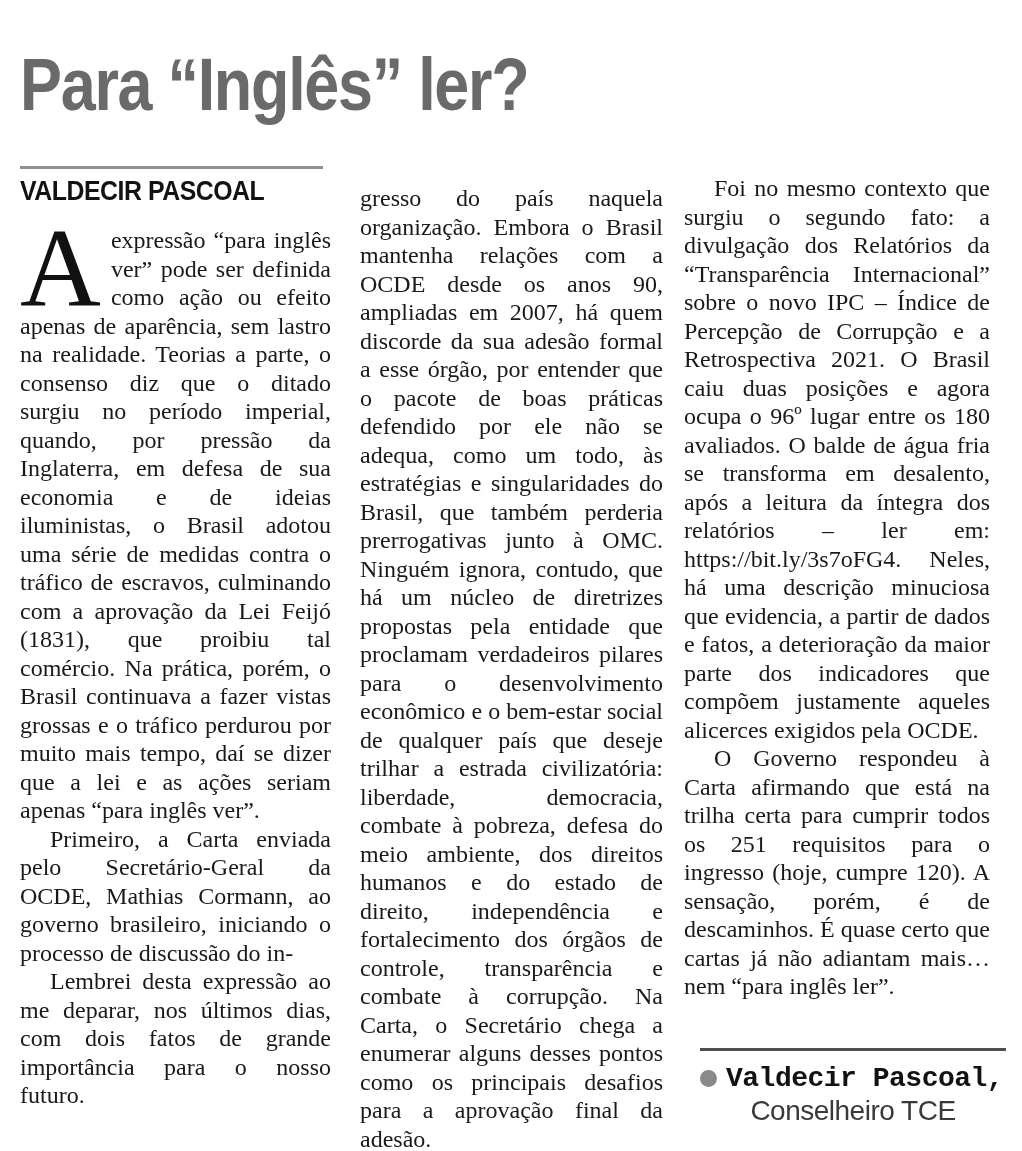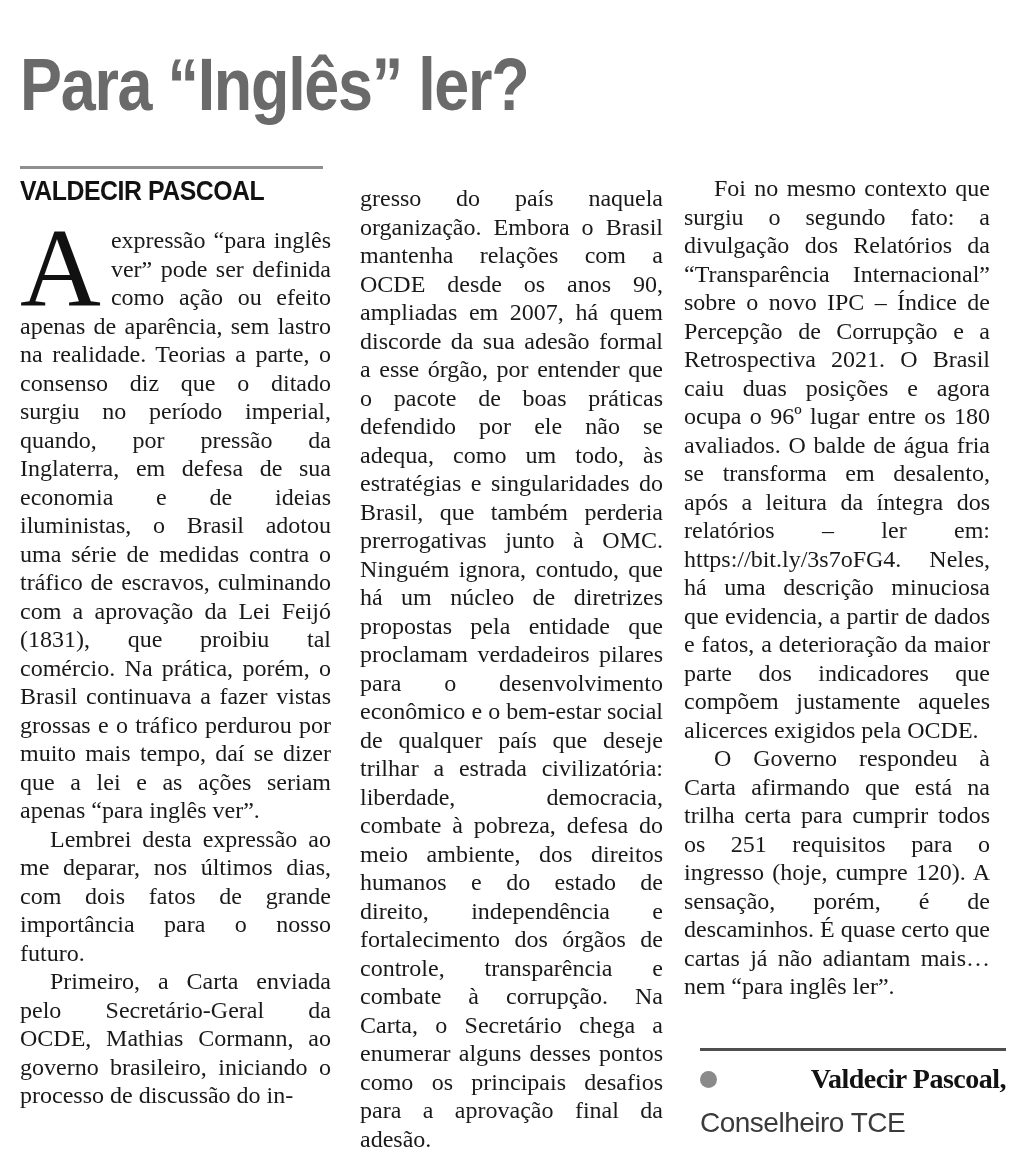--- a/index.html
+++ b/index.html
@@ -71,60 +71,60 @@
     color: #111111;
   }
   .sig { position: absolute; left: 700px; top: 1048px; width: 306px; }
   .sig-rule {
     width: 306px; height: 3px;
     background: var(--signature-rule, #4f4f4f);
     margin-bottom: 12px;
   }
   .sig-name-row {
     display: flex; align-items: center;
-    font-family: Liberation Serif, serif;
-    justify-content: space-between;
+    font-family: Liberation Mono, monospace;
   }
   .bullet {
     display: inline-block;
     width: 17px; height: 17px;
     border-radius: 50%;
     background: var(--bullet, #8a8a8a);
     margin-right: 9px;
     flex: 0 0 auto;
   }
   .sig-name {
     font-weight: 700;
     font-size: 28px;
     color: #121212;
     letter-spacing: -0.5px;
   }
   .sig-role {
     font-family: "Liberation Sans", sans-serif;
     font-weight: 400;
     font-size: 28px;
     color: #3a3a3a;
-    margin-top: 12px;
+    margin-top: 1px;
     letter-spacing: -0.5px;
+    text-align: center;
   }
 </style>
 </head>
 <body>
 
 <div class="page">
 
   <h1 class="headline">Para “Inglês” ler?</h1>
 
   <div class="byline-rule"></div>
   <div class="byline">VALDECIR PASCOAL</div>
 
   <div class="col col1">
     <p class="para"><span class="dropcap">A</span><span>expressão “para inglês ver” pode ser definida como ação ou efeito apenas de aparência, sem lastro na realidade. Teorias a parte, o consenso diz que o ditado surgiu no período imperial, quando, por pressão da Inglaterra, em defesa de sua economia e de ideias iluministas, o Brasil adotou uma série de medidas contra o tráfico de escravos, culminando com a aprovação da Lei Feijó (1831), que proibiu tal comércio. Na prática, porém, o Brasil continuava a fazer vistas grossas e o tráfico perdurou por muito mais tempo, daí se dizer que a lei e as ações seriam apenas “para inglês ver”.</span></p>
+    <p class="para ind">Primeiro, a Carta enviada pelo Secretário-Geral da OCDE, Mathias Cormann, ao governo brasileiro, iniciando o processo de discussão do in-</p>
     <p class="para ind">Lembrei desta expressão ao me deparar, nos últimos dias, com dois fatos de grande importância para o nosso futuro.</p>
-    <p class="para ind">Primeiro, a Carta enviada pelo Secretário-Geral da OCDE, Mathias Cormann, ao governo brasileiro, iniciando o processo de discussão do in-</p>
   </div>
 
   <div class="col col2">
     <p class="para">gresso do país naquela organização. Embora o Brasil mantenha relações com a OCDE desde os anos 90, ampliadas em 2007, há quem discorde da sua adesão formal a esse órgão, por entender que o pacote de boas práticas defendido por ele não se adequa, como um todo, às estratégias e singularidades do Brasil, que também perderia prerrogativas junto à OMC. Ninguém ignora, contudo, que há um núcleo de diretrizes propostas pela entidade que proclamam verdadeiros pilares para o desenvolvimento econômico e o bem-estar social de qualquer país que deseje trilhar a estrada civilizatória: liberdade, democracia, combate à pobreza, defesa do meio ambiente, dos direitos humanos e do estado de direito, independência e fortalecimento dos órgãos de controle, transparência e combate à corrupção. Na Carta, o Secretário chega a enumerar alguns desses pontos como os principais desafios para a aprovação final da adesão.</p>
   </div>
 
   <div class="col col3">
     <p class="para ind">Foi no mesmo contexto que surgiu o segundo fato: a divulgação dos Relatórios da “Transparência Internacional” sobre o novo IPC – Índice de Percepção de Corrupção e a Retrospectiva 2021. O Brasil caiu duas posições e agora ocupa o 96º lugar entre os 180 avaliados. O balde de água fria se transforma em desalento, após a leitura da íntegra dos relatórios – ler em: https://bit.ly/3s7oFG4. Neles, há uma descrição minuciosa que evidencia, a partir de dados e fatos, a deterioração da maior parte dos indicadores que compõem justamente aqueles alicerces exigidos pela OCDE.</p>
     <p class="para ind">O Governo respondeu à Carta afirmando que está na trilha certa para cumprir todos os 251 requisitos para o ingresso (hoje, cumpre 120). A sensação, porém, é de descaminhos. É quase certo que cartas já não adiantam mais… nem “para inglês ler”.</p>
   </div>

